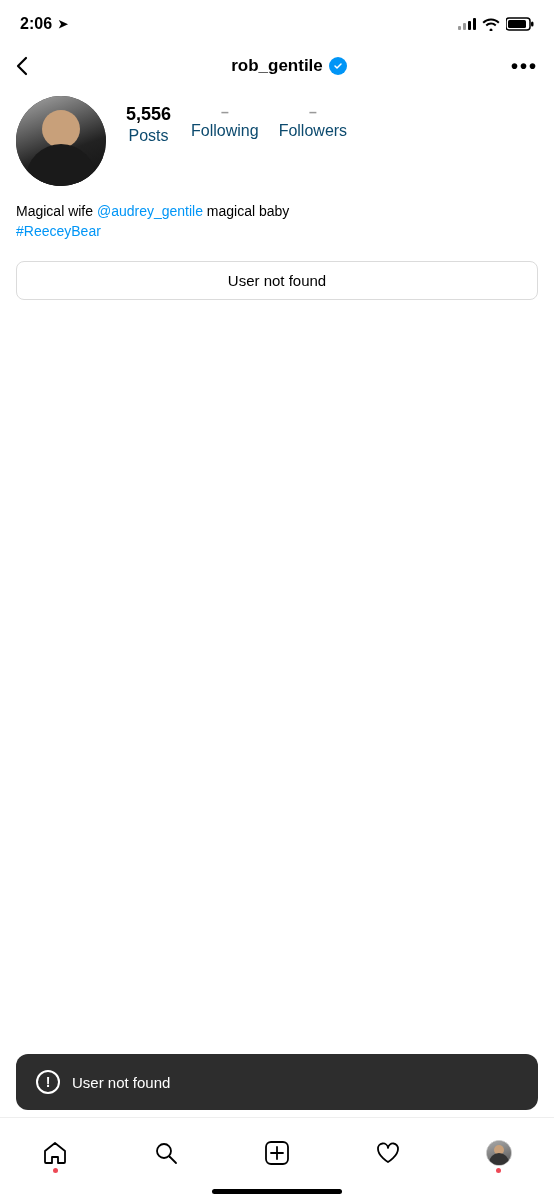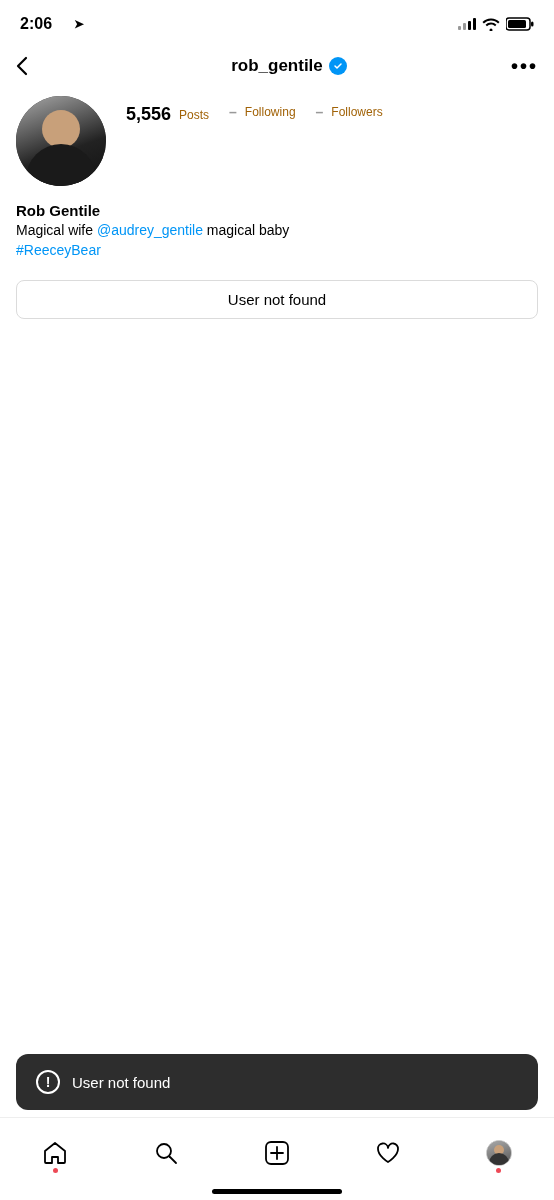--- a/index.html
+++ b/index.html
@@ -21,21 +21,21 @@
       align-items: center;
       padding: 12px 20px 8px 20px;
       height: 44px;
     }
     .status-time {
       font-size: 16px;
       font-weight: 600;
       color: #000;
       display: flex;
       align-items: center;
-      gap: 20px;
+      gap: 4px;
     }
     .status-icons {
       display: flex;
       align-items: center;
       gap: 6px;
     }
     .signal-bars {
       display: flex;
       align-items: flex-end;
       gap: 2px;
@@ -103,32 +103,32 @@
 
     .stats-container {
       display: flex;
       gap: 20px;
       align-items: flex-start;
       flex: 1;
       padding-top: 8px;
     }
     .stat-item {
       display: flex;
-      flex-direction: row;
-      align-items: center;
-      gap: 8px;
+      flex-direction: column;
+      align-items: center;
+      gap: 2px;
     }
     .stat-number {
       font-size: 18px;
       font-weight: 600;
       color: #000;
     }
     .stat-label {
-      font-size: 12px;
-      color: #a16207;
+      font-size: 16px;
+      color: #0c4a6e;
     }
 
     
     .profile-info {
       padding: 0 16px 12px 16px;
     }
     .profile-name {
       font-size: 15px;
       font-weight: 600;
       color: #000;
@@ -350,21 +350,20 @@
       <span class="stat-label">Following</span>
     </div>
     <div class="stat-item">
       <span class="stat-number" style="color:#999; font-size:14px;">–</span>
       <span class="stat-label">Followers</span>
     </div>
   </div>
 </div>
 
 <div class="profile-info">
-  <div class="profile-name">Rob Gentile</div>
   <div class="profile-bio">
     <span>Magical wife </span><a href="#">@audrey_gentile</a><span> magical baby</span><br>
     <a href="#">#ReeceyBear</a>
   </div>
 </div>
 
 <div class="user-not-found-btn">User not found</div>
 
 <div class="main-content"></div>
 

